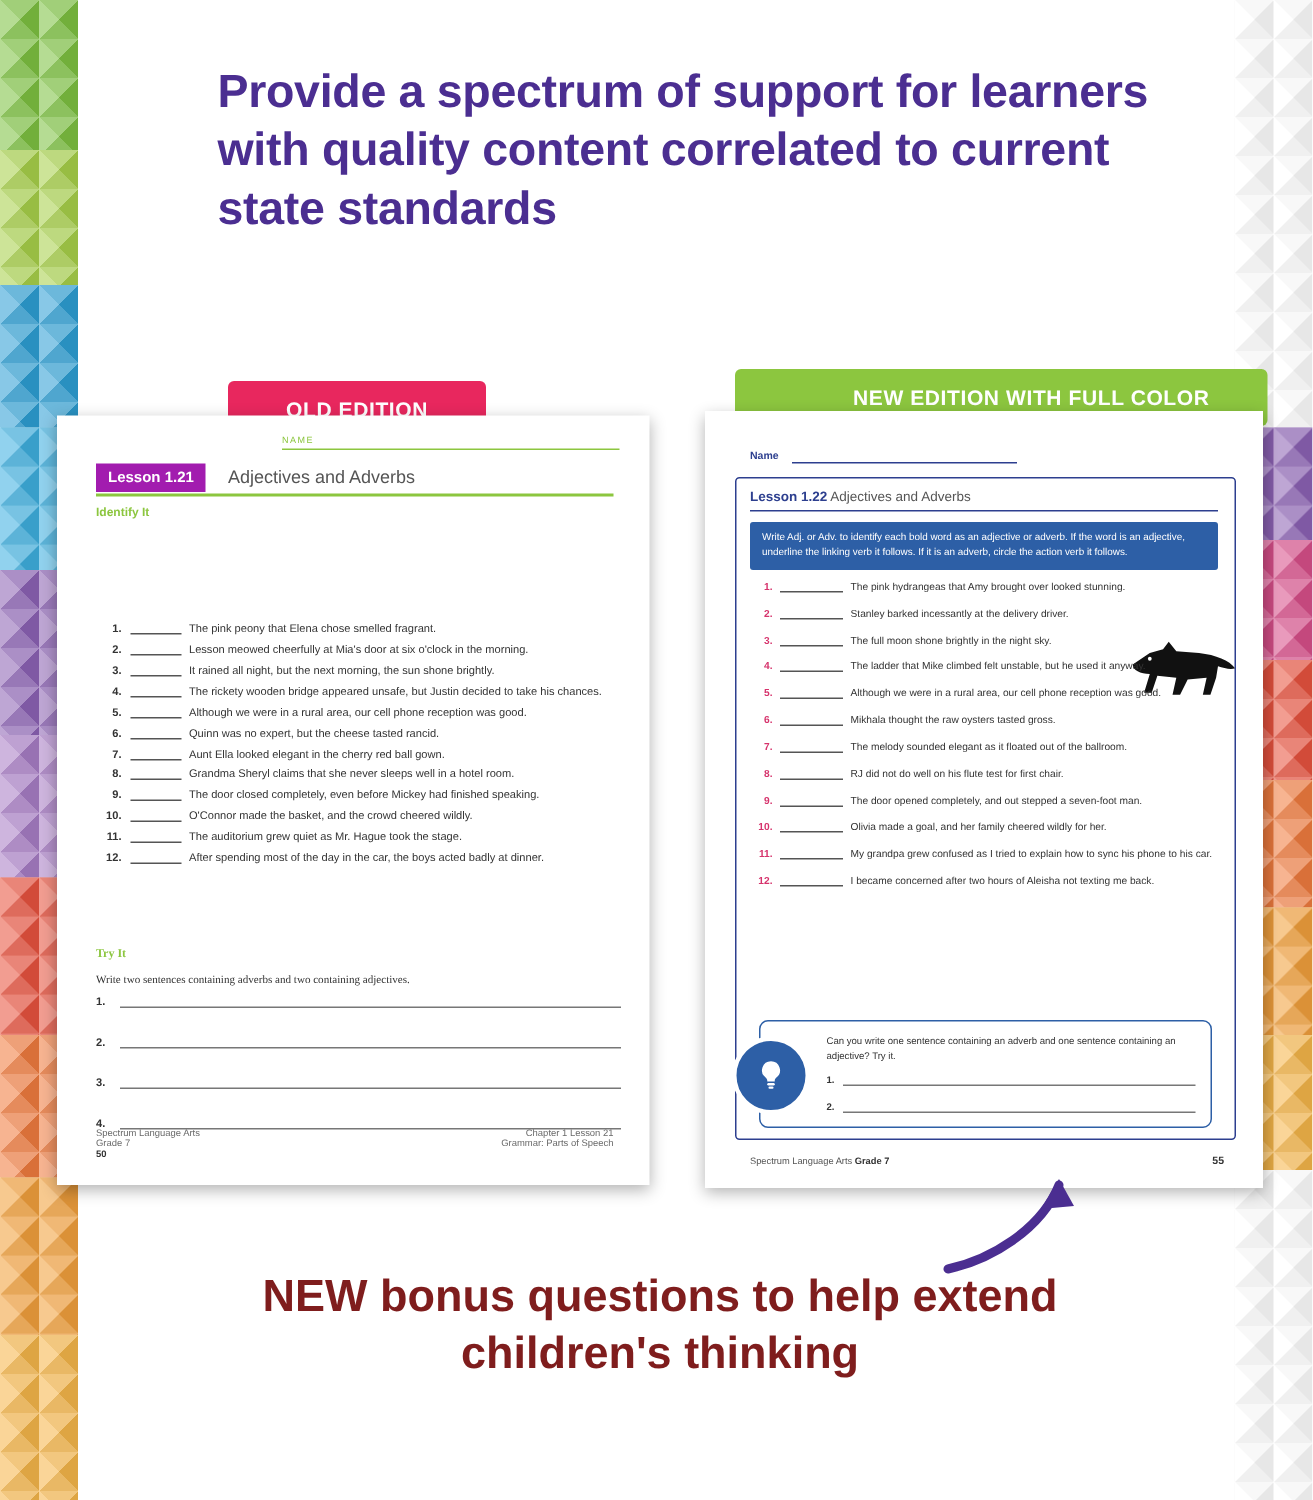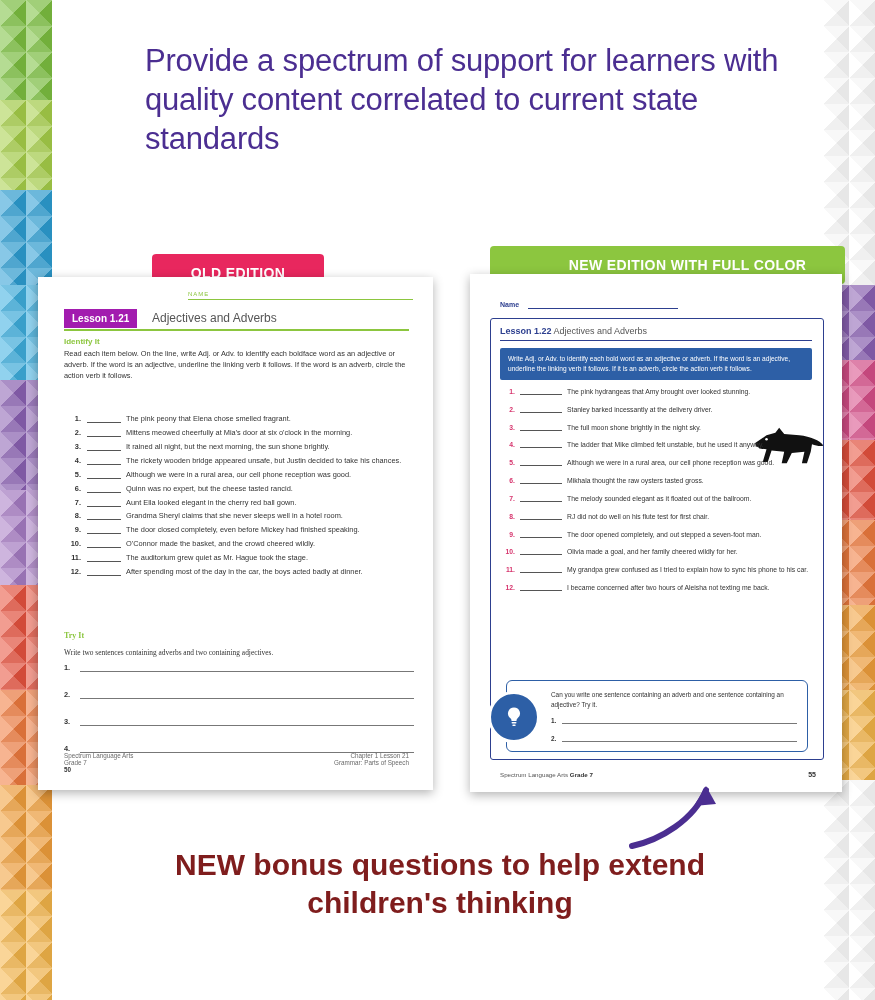--- a/index.html
+++ b/index.html
@@ -19,21 +19,21 @@
     content:"";position:absolute;inset:0;
     background:
       linear-gradient(135deg, rgba(255,255,255,.30) 0 50%, rgba(0,0,0,.06) 50% 100%),
       linear-gradient(45deg, rgba(255,255,255,.18) 0 50%, rgba(0,0,0,.04) 50% 100%);
     background-size:26px 26px, 26px 26px;
   }
 
   
   .headline{
     position:absolute;left:145px;top:42px;width:660px;
-    font-size:31px;line-height:1.25;font-weight:normal;color:#4b2e91;
+    font-size:31px;line-height:1.25;font-weight:bold;color:#4b2e91;
     letter-spacing:-.2px;
   }
 
   
   .tag{
     position:absolute;color:#fff;font-weight:bold;font-size:14px;
     letter-spacing:.4px;display:flex;align-items:center;justify-content:center;
     border-radius:4px;text-align:center;
   }
   .tag.old{left:152px;top:246px;width:172px;height:38px;background:#e8275e;margin-top:8px;}
@@ -142,32 +142,31 @@
   <div class="name-line">NAME</div>
   <div class="name-rule"></div>
 
   <div class="lesson-bar">
     <div class="lesson-chip">Lesson 1.21</div>
     <div class="lesson-title">Adjectives and Adverbs</div>
     <div class="lesson-rule"></div>
   </div>
 
   <div class="sec-head" style="left:26px;top:60px;">Identify It</div>
-  <div class="body-text" style="left:26px;top:71px;width:350px;">Read each item below. On the line, write Adj. or Adv. to identify each boldface word as an adjective or adverb. If the word is an adjective, underline the linking verb it follows. If the word is an adverb, circle the action verb it follows.</div>
 
   <div class="qlist" id="old-qlist">
       <div class="q">
         <span class="num">1.</span>
         <span class="blank"></span>
         <span class="txt">The pink peony that Elena chose smelled fragrant.</span>
       </div>
       <div class="q">
         <span class="num">2.</span>
         <span class="blank"></span>
-        <span class="txt">Mittens meowed cheerfully at Mia's door at six o'clock in the morning.</span>
+        <span class="txt">Lesson meowed cheerfully at Mia's door at six o'clock in the morning.</span>
       </div>
       <div class="q">
         <span class="num">3.</span>
         <span class="blank"></span>
         <span class="txt">It rained all night, but the next morning, the sun shone brightly.</span>
       </div>
       <div class="q">
         <span class="num">4.</span>
         <span class="blank"></span>
         <span class="txt">The rickety wooden bridge appeared unsafe, but Justin decided to take his chances.</span>

